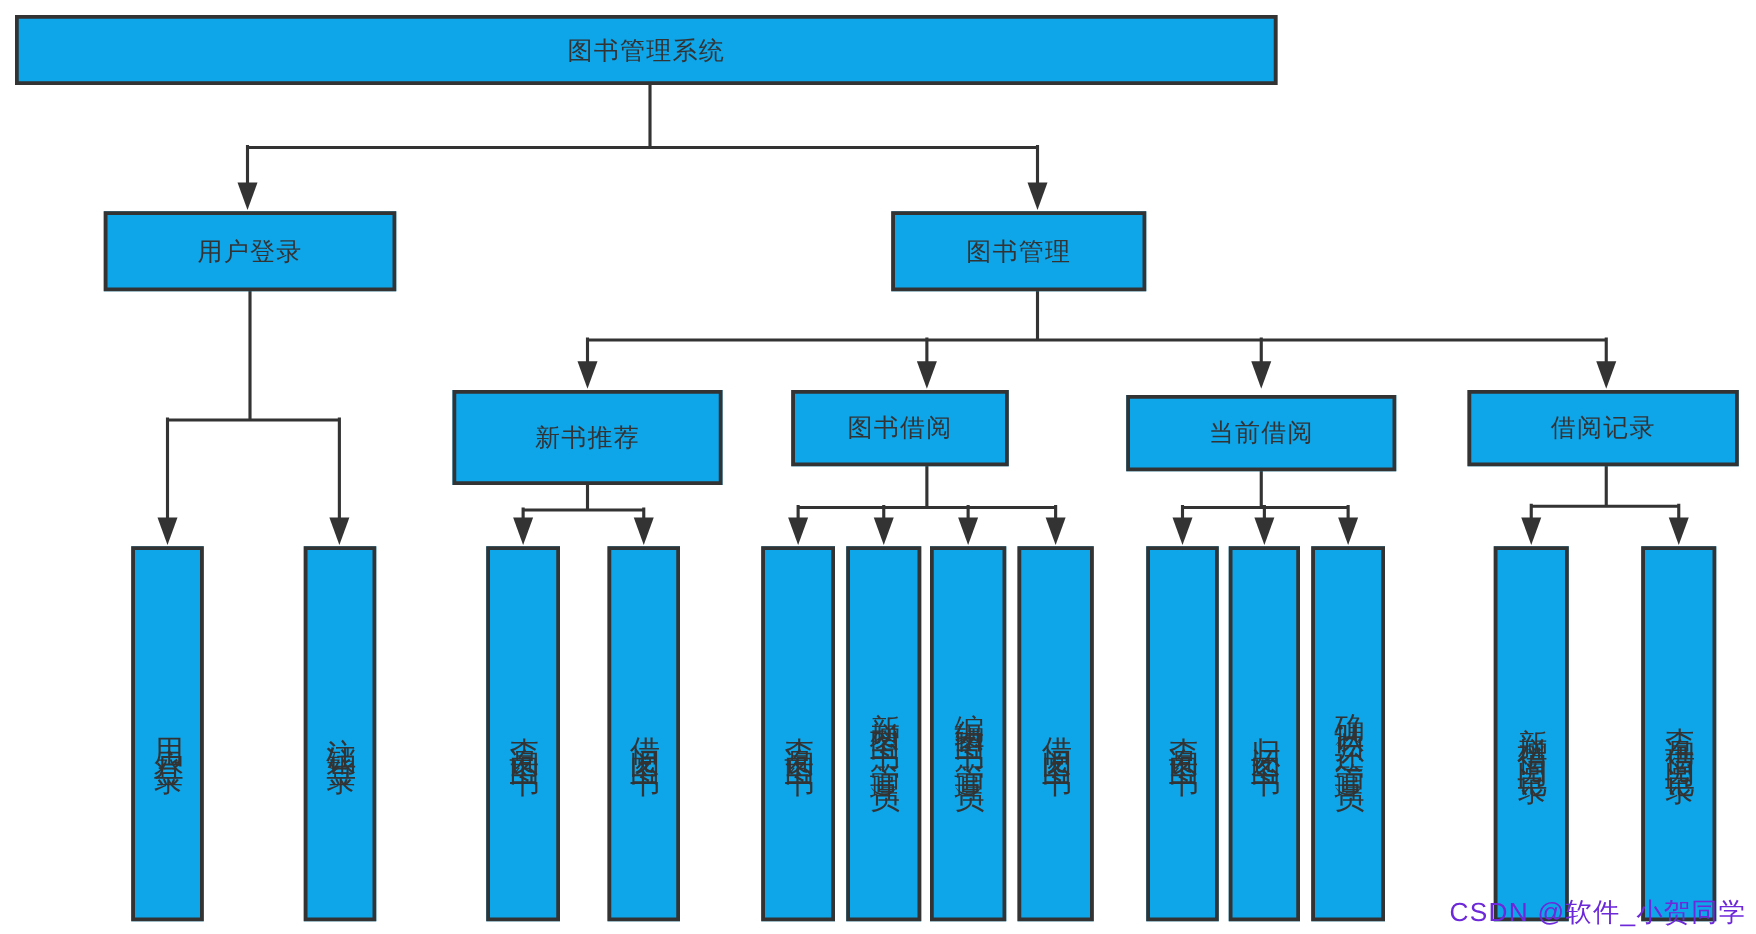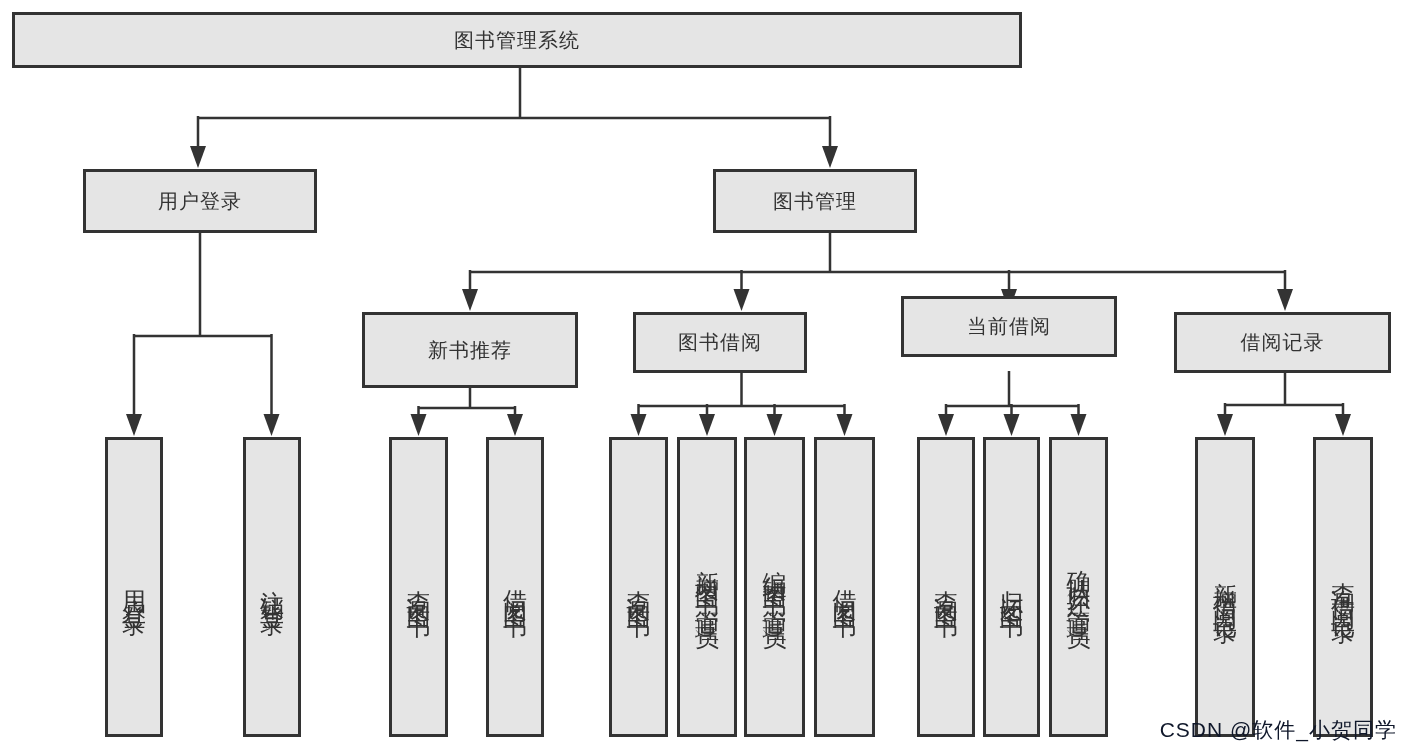--- a/index.html
+++ b/index.html
@@ -3,31 +3,31 @@
 <meta charset="utf-8">
 <style>
   html,body{margin:0;padding:0;}
   body{
     width:1405px;height:747px;position:relative;background:#ffffff;
     font-family:"Liberation Sans","DejaVu Sans",sans-serif;color:#333333;
     overflow:hidden;
   }
   #connectors{position:absolute;left:0;top:0;width:1405px;height:747px;pointer-events:none;}
   .box{
-    position:absolute;box-sizing:border-box;border:3px solid #333333;background:#e5e5e5;
+    position:absolute;box-sizing:border-box;border:3px solid #333333;background:#0ea5e9;
     display:flex;align-items:center;justify-content:center;
   }
   .box.h .lbl{font-size:20px;letter-spacing:1px;white-space:nowrap;}
   .box.v .lbl{
     writing-mode:vertical-rl;text-orientation:mixed;
     font-size:24px;letter-spacing:8px;line-height:1;
   }
   .lbl{color:#333333;}
   #watermark{
-    position:absolute;right:8px;bottom:3px;font-size:21px;color:#0f172a;
+    position:absolute;right:8px;bottom:3px;font-size:21px;color:#6d28d9;
     letter-spacing:1px;white-space:nowrap;
   }
 </style>
 </head>
 <body>
 
 <svg id="connectors" viewBox="0 0 1405 747" xmlns="http://www.w3.org/2000/svg">
   <g stroke="#333333" stroke-width="2.5" fill="none">
     <path d="M520,66 V118 M198,118 H830 M198,116 V148 M830,116 V148"></path>
     <path d="M200,232 V336 M134,336 H271.5 M134,334 V415 M271.5,334 V415"></path>
@@ -70,21 +70,21 @@
 <div class="box h" style="left:713px;top:169px;width:204px;height:64px">
   <span class="lbl">图书管理</span>
 </div>
 
 <div class="box h" style="left:362px;top:312px;width:216px;height:76px">
   <span class="lbl">新书推荐</span>
 </div>
 <div class="box h" style="left:633px;top:312px;width:174px;height:61px">
   <span class="lbl">图书借阅</span>
 </div>
-<div class="box h" style="left:901px;top:296px;width:216px;height:61px">
+<div class="box h" style="left:901px;top:316px;width:216px;height:61px">
   <span class="lbl">当前借阅</span>
 </div>
 <div class="box h" style="left:1174px;top:312px;width:217px;height:61px">
   <span class="lbl">借阅记录</span>
 </div>
 
 <div class="box v" style="left:105px;top:437px;width:58px;height:300px">
   <span class="lbl">用户登录</span>
 </div>
 <div class="box v" style="left:243px;top:437px;width:58px;height:300px">

